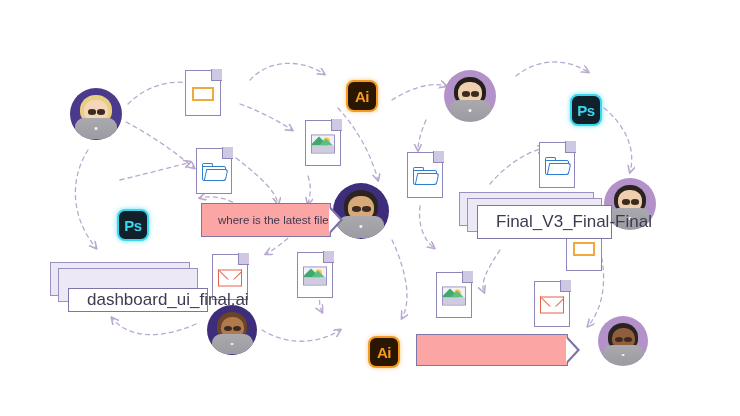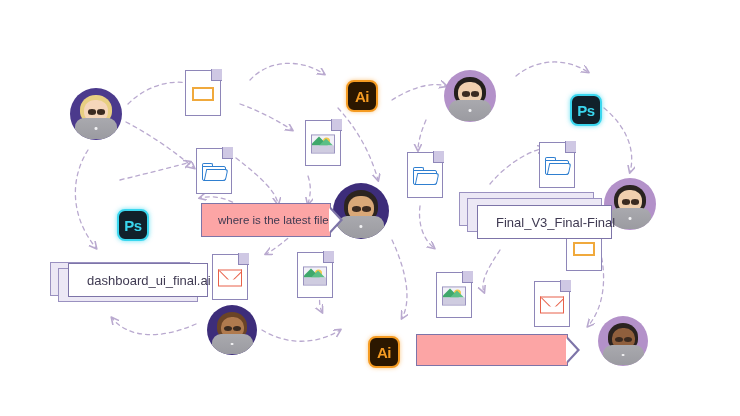--- a/index.html
+++ b/index.html
@@ -82,21 +82,21 @@
     width:0;height:0;border-top:14px solid transparent;border-bottom:14px solid transparent;
     border-left:13px solid #7d74a8;}
   .bubble .tail:after{content:"";position:absolute;left:-14px;top:-12px;
     width:0;height:0;border-top:12px solid transparent;border-bottom:12px solid transparent;
     border-left:11px solid #fff;}
 
   .stack{position:absolute;}
   .stack .sh{position:absolute;background:#ece8f5;border:1.3px solid #9a91c0;box-sizing:border-box;}
   .stack .card{position:absolute;background:#fff;border:1.3px solid #7d74a8;
     box-sizing:border-box;display:flex;align-items:center;}
-  .stack .card .ctxt{padding:0 18px;font-size:13px;color:#3f3a52;white-space:nowrap;}
+  .stack .card .ctxt{padding:0 18px;font-size:17px;color:#3f3a52;white-space:nowrap;}
 </style>
 </head>
 <body>
 
 <div id="canvas">
 
   <svg id="arrows" viewBox="0 0 740 416">
     <defs>
       <marker id="ah" markerWidth="7" markerHeight="7" refX="5" refY="3" orient="auto" markerUnits="strokeWidth">
         <path d="M0,0 L6,3 L0,6" fill="none" stroke="#b9a9cf" stroke-width="1.2" stroke-linecap="round" stroke-linejoin="round"></path>
@@ -294,21 +294,21 @@
   <div id="badges-layer">
       <div class="badge badge-ai" style="left: 346px; top: 80px;">Ai</div>
       <div class="badge badge-ps" style="left: 570px; top: 94px;">Ps</div>
       <div class="badge badge-ps" style="left: 117px; top: 209px;">Ps</div>
       <div class="badge badge-ai" style="left: 368px; top: 336px;">Ai</div>
     </div>
   <div id="stacks-layer">
       <div class="stack" style="left: 50px; top: 262px; width: 164px; height: 56px;">
         <div class="sh" style="left:0;top:0;width:140px;height:34px;"></div>
         <div class="sh" style="left:8px;top:6px;width:140px;height:34px;"></div>
-        <div class="card" style="left:18px;top:1px;width:140px;height:34px;">
+        <div class="card" style="left:18px;top:26px;width:140px;height:24px;">
           <span class="ctxt">dashboard_ui_final.ai</span>
         </div>
       </div>
       <div class="stack" style="left: 459px; top: 192px; width: 159px; height: 56px;">
         <div class="sh" style="left:0;top:0;width:135px;height:34px;"></div>
         <div class="sh" style="left:8px;top:6px;width:135px;height:34px;"></div>
         <div class="card" style="left:18px;top:13px;width:135px;height:34px;">
           <span class="ctxt">Final_V3_Final-Final</span>
         </div>
       </div>

